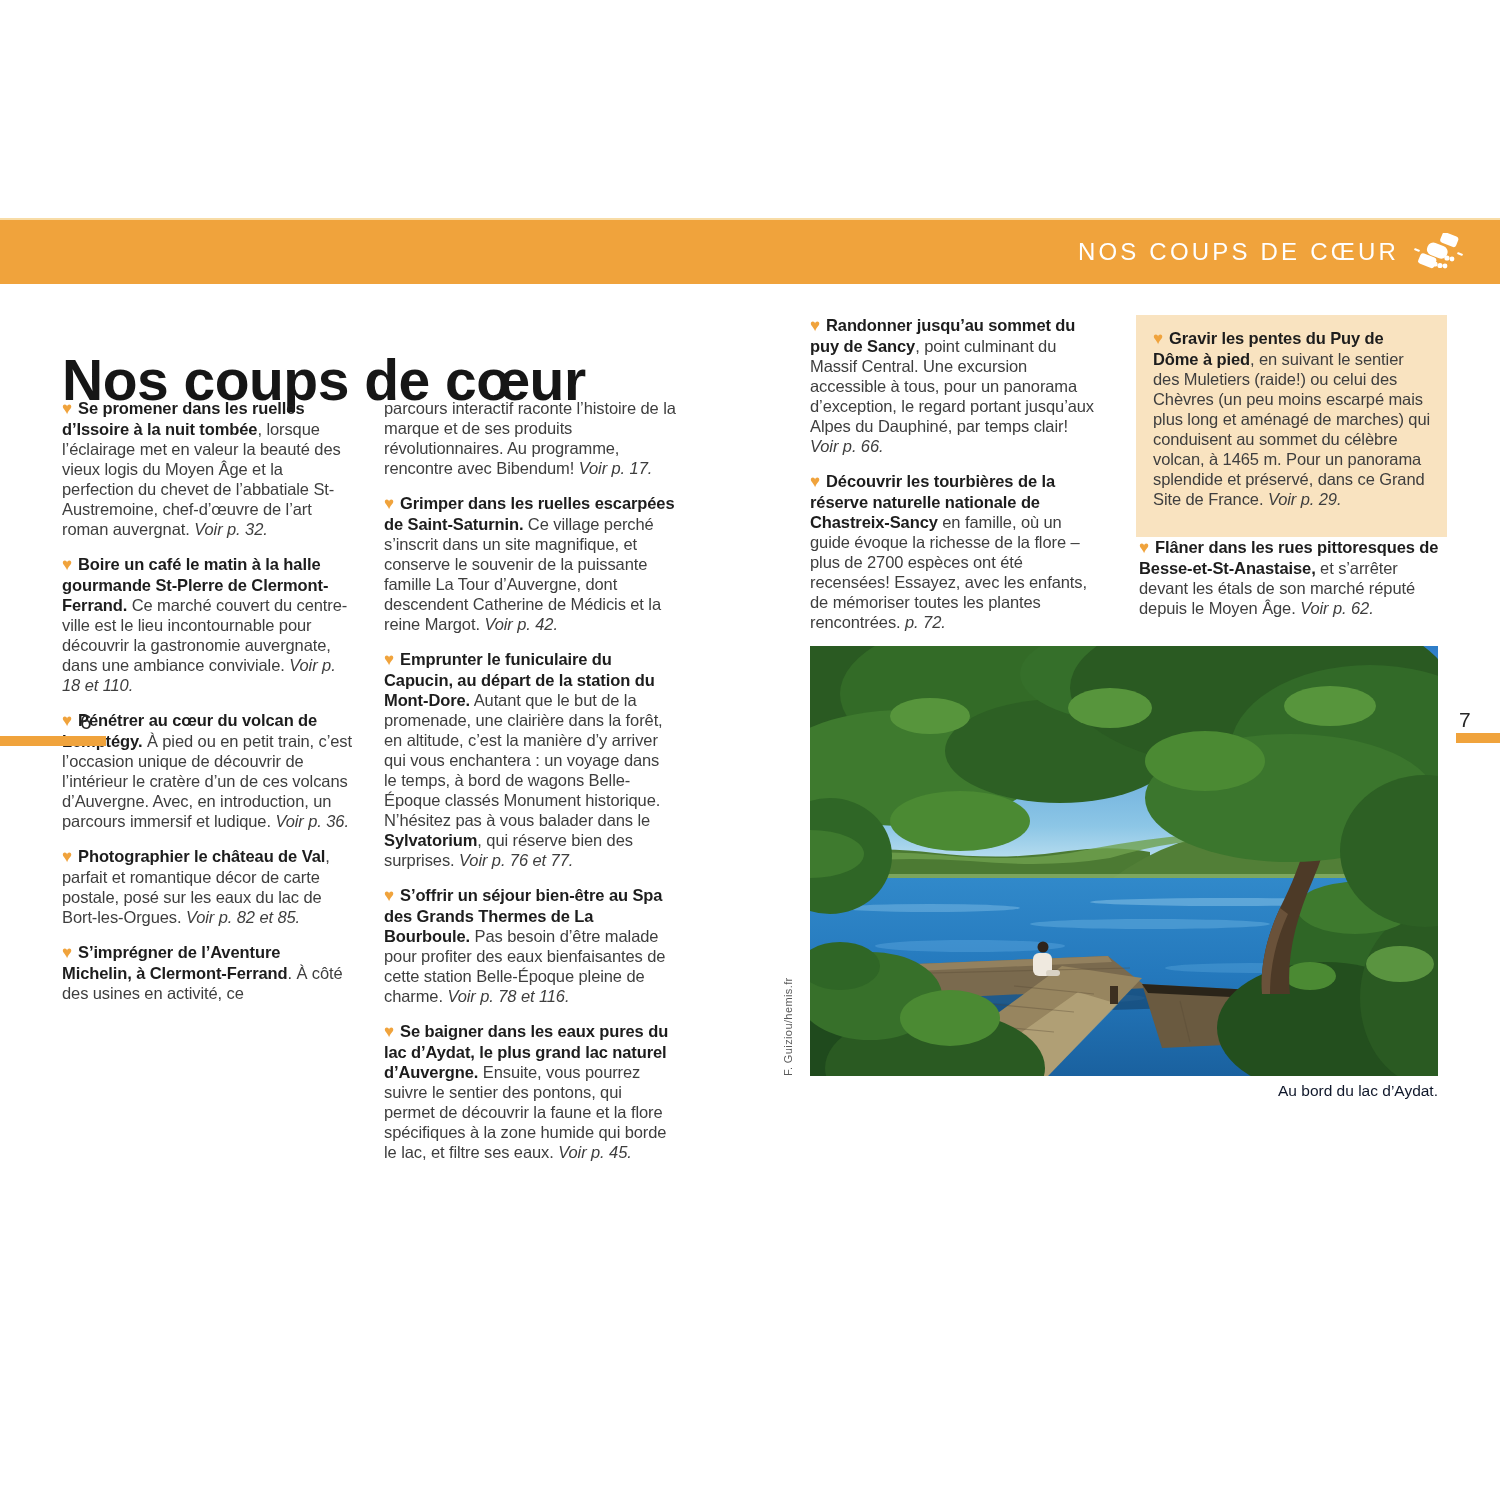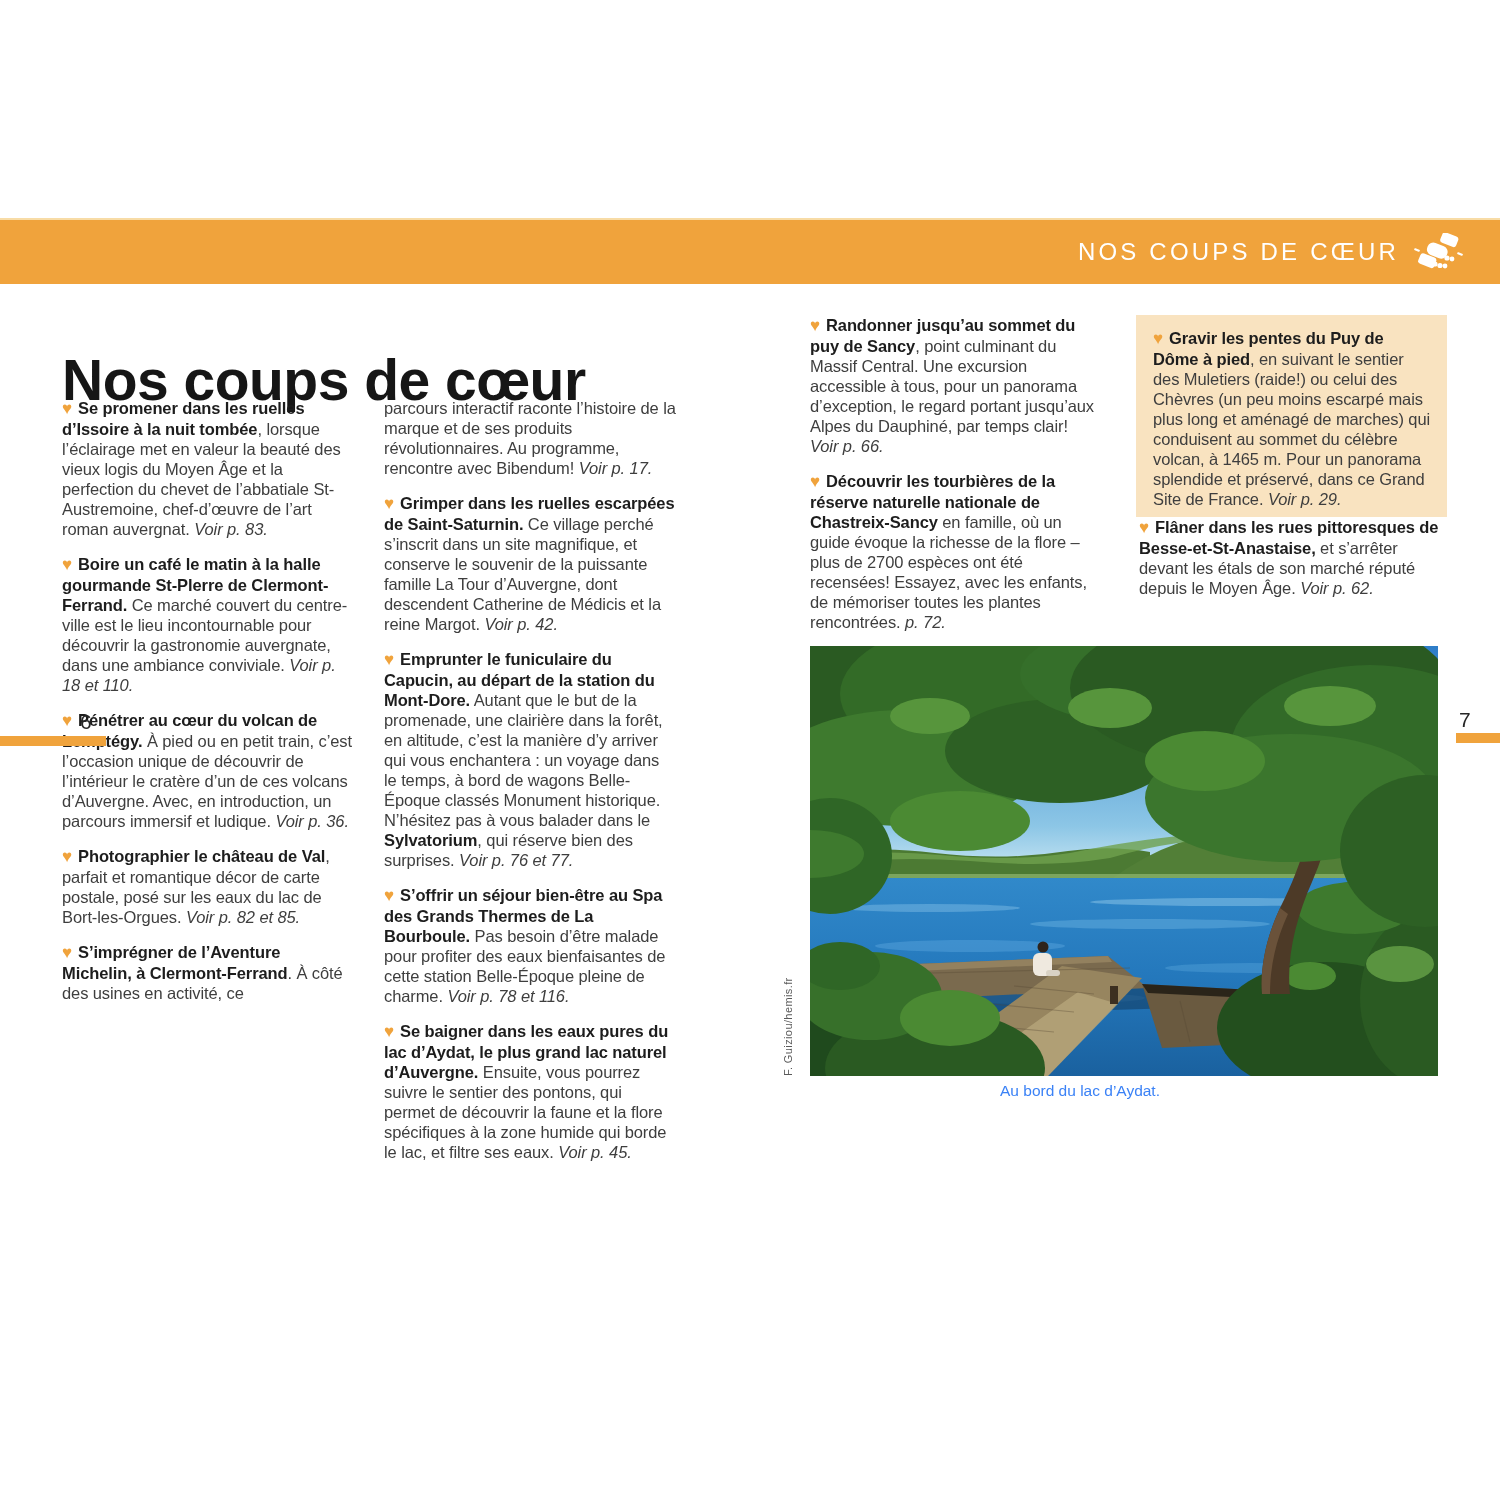--- a/index.html
+++ b/index.html
@@ -10,42 +10,42 @@
                border-top:2px solid #f8dca6;box-sizing:border-box;display:flex;align-items:center;
                justify-content:flex-end;gap:15px;padding-right:36px;}
   .header-title{color:#ffffff;font-size:24px;letter-spacing:3.2px;font-weight:400;}
   .header-icon{display:block;}
   
   .page-title{position:absolute;left:62px;top:312px;font-size:57px;line-height:60px;font-weight:700;
               color:#161616;letter-spacing:-0.5px;}
   
   .col{position:absolute;width:292px;font-size:16.5px;line-height:20px;letter-spacing:-0.1px;color:#3e3e3e;}
   .col .item{margin:0 0 15px 0;}
-  .col .item.boxed{background:var(--box);padding:13px 15px 8px 17px;margin:18px -8px 0 -3px;}
+  .col .item.boxed{background:var(--box);padding:13px 15px 28px 17px;margin:18px -8px 0 -3px;}
   .col .item.boxed:first-child{margin-top:0;}
   .heart{color:var(--accent);font-size:17px;margin-right:6px;}
   .seg-bold{font-weight:700;color:#1d1d1d;}
   .seg-italic{font-style:italic;}
   #col-l1{left:62px;top:398px;}
   #col-l2{left:384px;top:398px;}
   #col-r1{left:810px;top:315px;width:288px;}
   #col-r2{left:1139px;top:315px;width:300px;}
   
   .pagenum{position:absolute;font-size:21px;color:#262626;}
   #pagenum-left{left:80px;top:710px;}
   #pagenum-right{left:1459px;top:708px;}
   .pagebar{position:absolute;height:10px;background:var(--accent);}
   #pagebar-left{left:0;top:736px;width:106px;}
   #pagebar-right{left:1456px;top:733px;width:44px;}
   
   #photo{position:absolute;left:810px;top:646px;width:628px;height:430px;display:block;}
   #photo-credit{position:absolute;left:782px;top:934px;height:142px;writing-mode:vertical-rl;
                 transform:rotate(180deg);font-size:11px;color:#5a5a5a;letter-spacing:0.4px;}
-  #photo-caption{position:absolute;left:1000px;top:1082px;width:438px;text-align:left;
-                 font-size:15.5px;color:#3b82f6;}
+  #photo-caption{position:absolute;left:1000px;top:1082px;width:438px;text-align:right;
+                 font-size:15.5px;color:#0f172a;}
 </style>
 </head>
 <body>
 
 <div class="canvas">
 
   <div class="header-band">
     <span class="header-title">NOS COUPS DE CŒUR</span>
     <svg class="header-icon" width="50" height="38" viewBox="0 0 50 38">
       <g fill="#ffffff">
@@ -59,21 +59,21 @@
         <circle cx="33" cy="25" r="2.6"></circle>
           <circle cx="38" cy="26" r="2.4"></circle>
         <rect x="0" y="16" width="6" height="2" rx="1" transform="rotate(22 3 17)"></rect>
         <rect x="43" y="20" width="6" height="2" rx="1" transform="rotate(22 46 21)"></rect>
       </g>
     </svg>
   </div>
 
   <h1 class="page-title">Nos coups de cœur</h1>
   <div class="col" id="col-l1">
-      <div class="item"><span class="heart">♥</span><span class="seg-bold">Se promener dans les ruelles d’Issoire à la nuit tombée</span><span class="seg-regular">, lorsque l’éclairage met en valeur la beauté des vieux logis du Moyen Âge et la perfection du chevet de l’abbatiale St-Austremoine, chef-d’œuvre de l’art roman auvergnat. </span><span class="seg-italic">Voir p. 83.</span></div>
+      <div class="item"><span class="heart">♥</span><span class="seg-bold">Se promener dans les ruelles d’Issoire à la nuit tombée</span><span class="seg-regular">, lorsque l’éclairage met en valeur la beauté des vieux logis du Moyen Âge et la perfection du chevet de l’abbatiale St-Austremoine, chef-d’œuvre de l’art roman auvergnat. </span><span class="seg-italic">Voir p. 32.</span></div>
       <div class="item"><span class="heart">♥</span><span class="seg-bold">Boire un café le matin à la halle gourmande St-Plerre de Clermont-Ferrand.</span><span class="seg-regular"> Ce marché couvert du centre-ville est le lieu incontournable pour découvrir la gastronomie auvergnate, dans une ambiance conviviale. </span><span class="seg-italic">Voir p. 18 et 110.</span></div>
       <div class="item"><span class="heart">♥</span><span class="seg-bold">Pénétrer au cœur du volcan de Lemptégy.</span><span class="seg-regular"> À pied ou en petit train, c’est l’occasion unique de découvrir de l’intérieur le cratère d’un de ces volcans d’Auvergne. Avec, en introduction, un parcours immersif et ludique. </span><span class="seg-italic">Voir p. 36.</span></div>
       <div class="item"><span class="heart">♥</span><span class="seg-bold">Photographier le château de Val</span><span class="seg-regular">, parfait et romantique décor de carte postale, posé sur les eaux du lac de Bort-les-Orgues. </span><span class="seg-italic">Voir p. 82 et 85.</span></div>
       <div class="item"><span class="heart">♥</span><span class="seg-bold">S’imprégner de l’Aventure Michelin, à Clermont-Ferrand</span><span class="seg-regular">. À côté des usines en activité, ce</span></div>
     </div>
   <div class="col" id="col-l2">
       <div class="item"><span class="seg-regular">parcours interactif raconte l’histoire de la marque et de ses produits révolutionnaires. Au programme, rencontre avec Bibendum! </span><span class="seg-italic">Voir p. 17.</span></div>
       <div class="item"><span class="heart">♥</span><span class="seg-bold">Grimper dans les ruelles escarpées de Saint-Saturnin.</span><span class="seg-regular"> Ce village perché s’inscrit dans un site magnifique, et conserve le souvenir de la puissante famille La Tour d’Auvergne, dont descendent Catherine de Médicis et la reine Margot. </span><span class="seg-italic">Voir p. 42.</span></div>
       <div class="item"><span class="heart">♥</span><span class="seg-bold">Emprunter le funiculaire du Capucin, au départ de la station du Mont-Dore.</span><span class="seg-regular"> Autant que le but de la promenade, une clairière dans la forêt, en altitude, c’est la manière d’y arriver qui vous enchantera : un voyage dans le temps, à bord de wagons Belle-Époque classés Monument historique. N’hésitez pas à vous balader dans le </span><span class="seg-bold">Sylvatorium</span><span class="seg-regular">, qui réserve bien des surprises. </span><span class="seg-italic">Voir p. 76 et 77.</span></div>
       <div class="item"><span class="heart">♥</span><span class="seg-bold">S’offrir un séjour bien-être au Spa des Grands Thermes de La Bourboule.</span><span class="seg-regular"> Pas besoin d’être malade pour profiter des eaux bienfaisantes de cette station Belle-Époque pleine de charme. </span><span class="seg-italic">Voir p. 78 et 116.</span></div>

